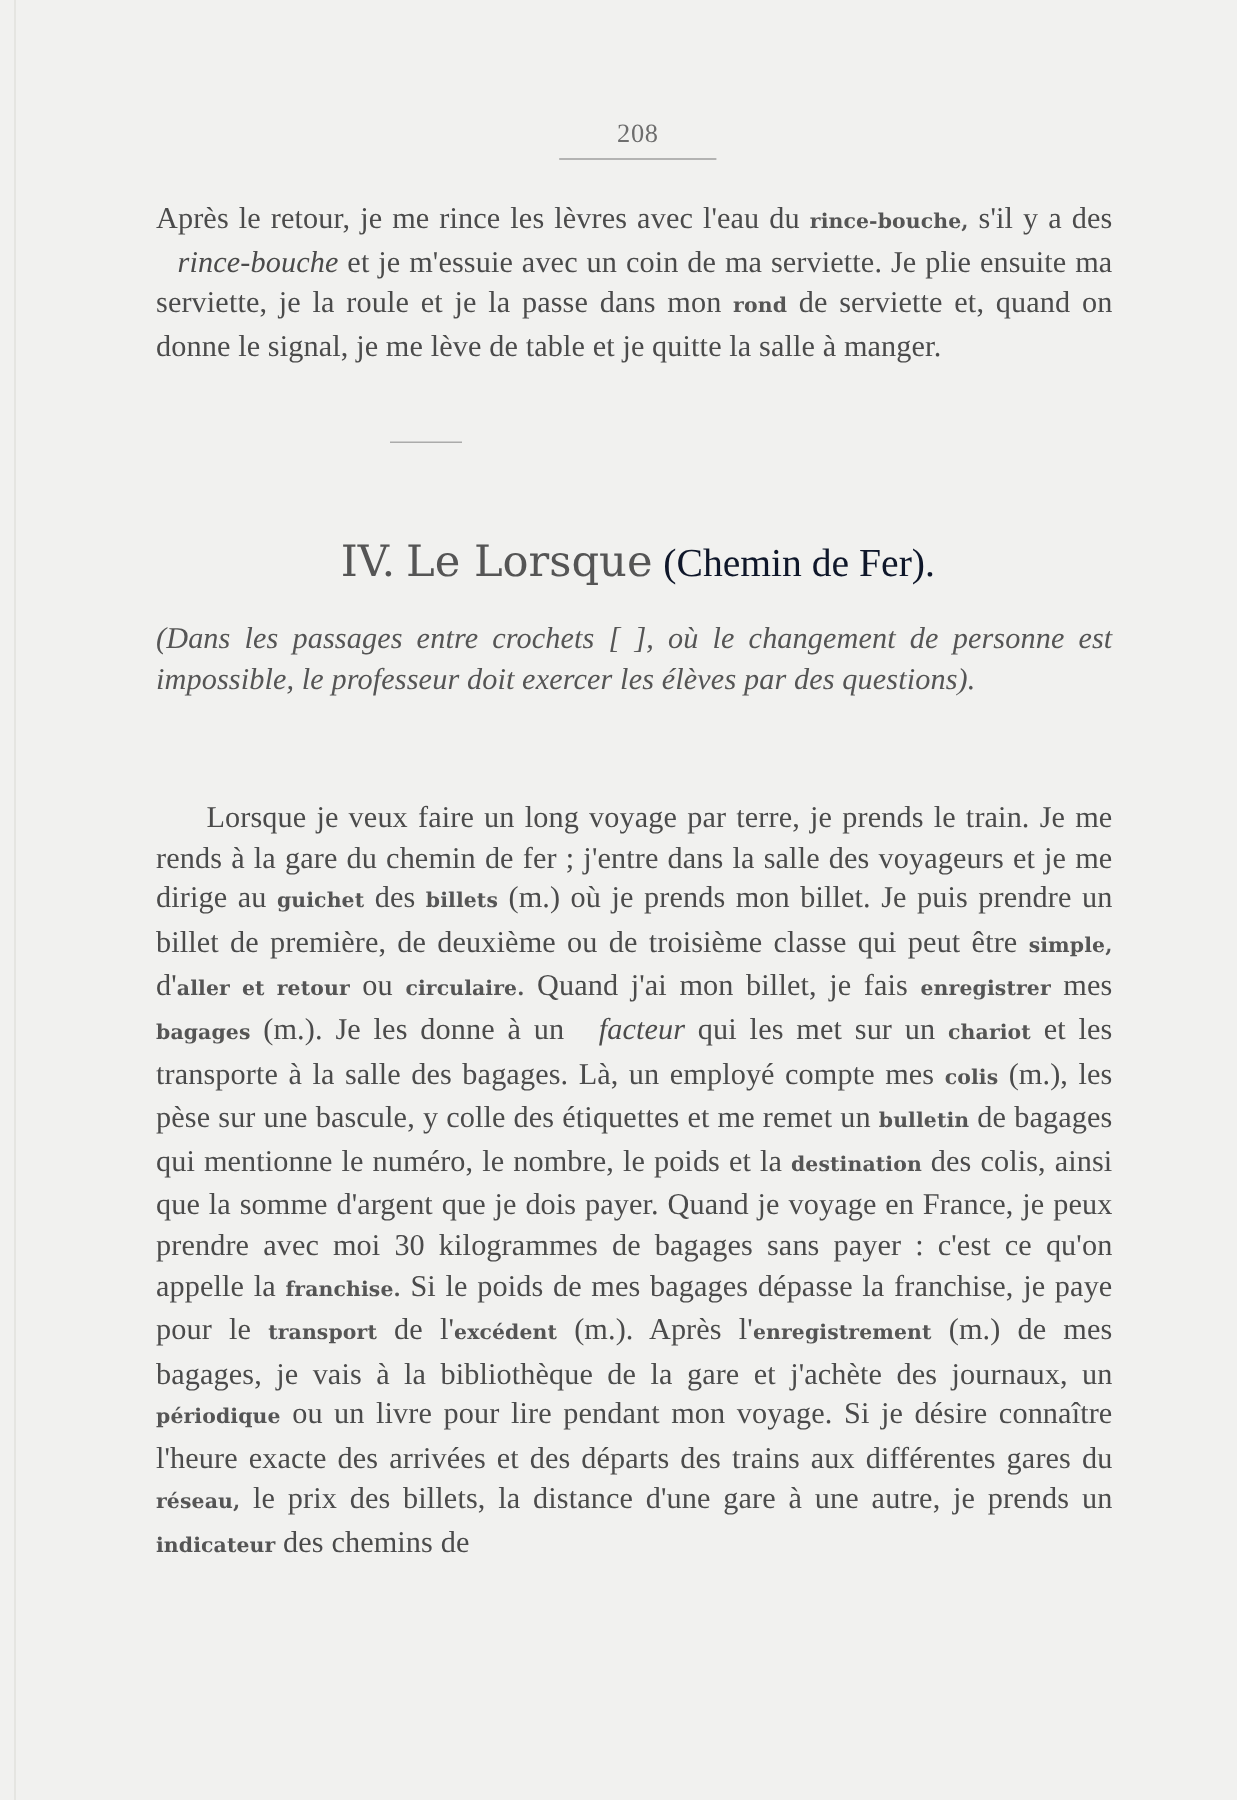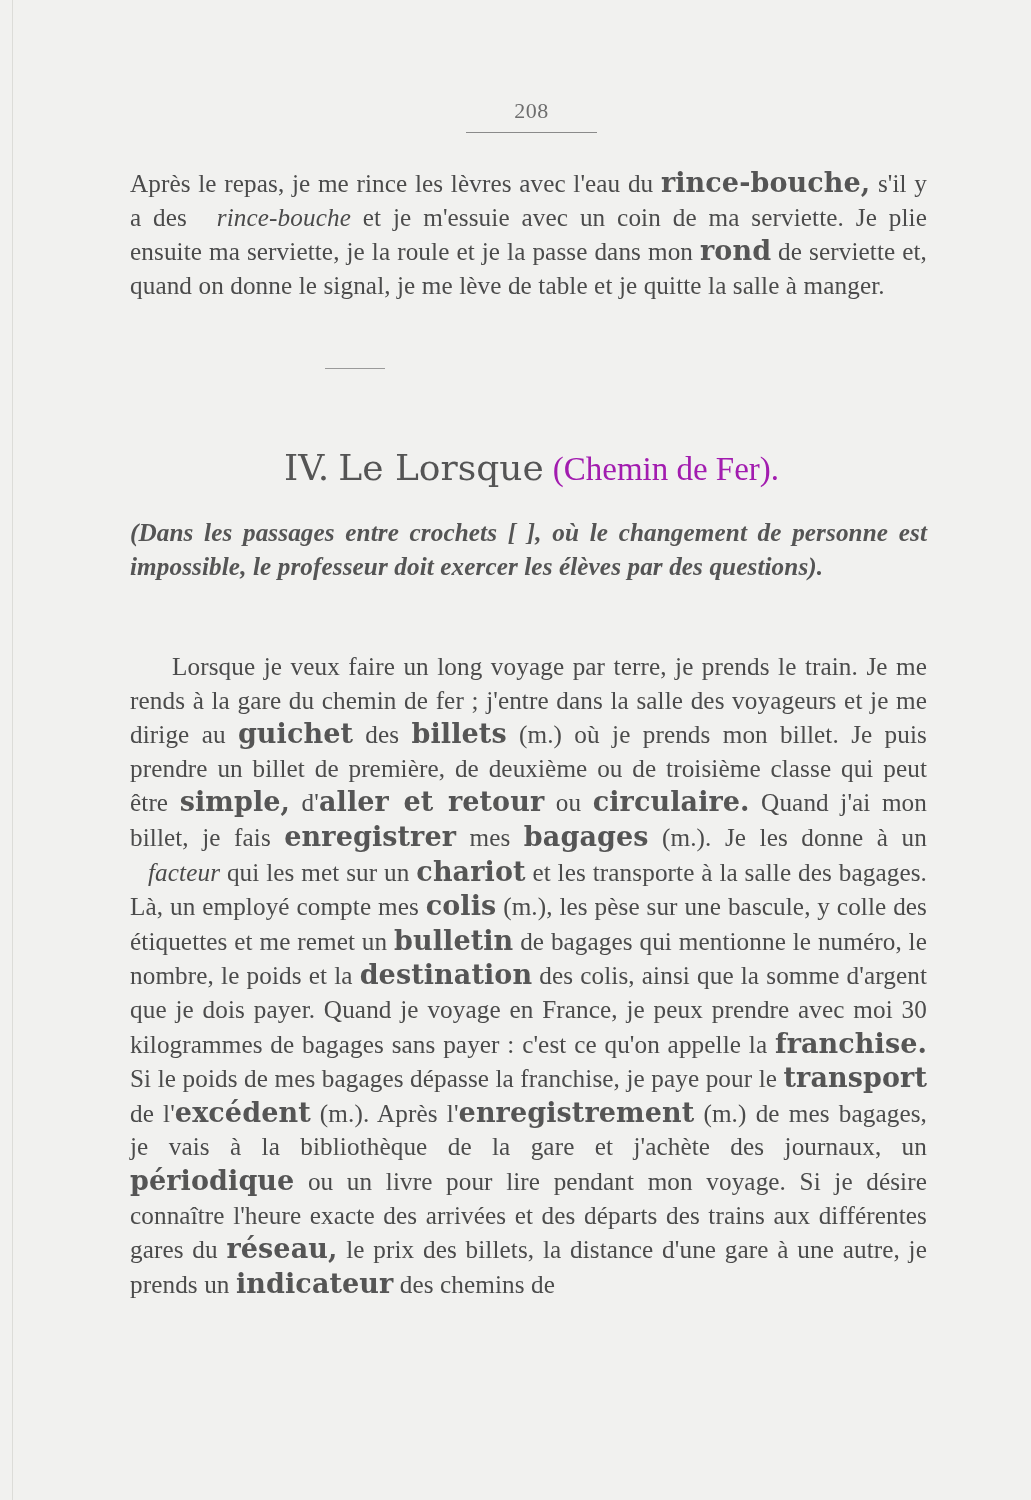--- a/index.html
+++ b/index.html
@@ -74,52 +74,51 @@
       color: #555;
     }
     .heading .num, .heading .title {
       font-weight: normal;
       font-family: "DejaVu Serif", "Liberation Serif", serif;
       color: #555;
     }
     .heading .sub {
       font-weight: normal;
       font-size: 33px;
-      color: #a21caf;
+      color: #0f172a;
     }
     .note {
       top: 516px;
       font-style: italic;
       color: #555;
-      font-weight: bold;
     }
     .block-2 {
-      top: 650px;
+      top: 665px;
     }
     .block-2 p {
       text-indent: 42px;
     }
     b {
       font-family: "DejaVu Serif", "Liberation Serif", serif;
       font-weight: bold;
-      font-size: 27px;
+      font-size: 17px;
       color: #555;
     }
     i { font-style: italic; margin-left: 18px; }
   </style>
 </head>
 <body>
 
 <div class="page-edge"></div>
 
 <div class="page-number">208</div>
 <div class="page-number-rule"></div>
 
 <div class="text-block block-1">
-  <p><span>Après le repas, je me rince les lèvres avec l'eau du </span><b>rince-bouche,</b><span> s'il y a des </span><i>rince-bouche</i><span> et je m'essuie avec un coin de ma serviette. Je plie ensuite ma serviette, je la roule et je la passe dans mon </span><b>rond</b><span> de serviette et, quand on donne le signal, je me lève de table et je quitte la salle à manger.</span></p>
+  <p><span>Après le retour, je me rince les lèvres avec l'eau du </span><b>rince-bouche,</b><span> s'il y a des </span><i>rince-bouche</i><span> et je m'essuie avec un coin de ma serviette. Je plie ensuite ma serviette, je la roule et je la passe dans mon </span><b>rond</b><span> de serviette et, quand on donne le signal, je me lève de table et je quitte la salle à manger.</span></p>
 </div>
 
 <div class="section-rule"></div>
 
 <div class="heading">
   <span class="num">IV.</span>
   <span class="title">Le Lorsque</span>
   <span class="sub">(Chemin de Fer).</span>
 </div>
 

